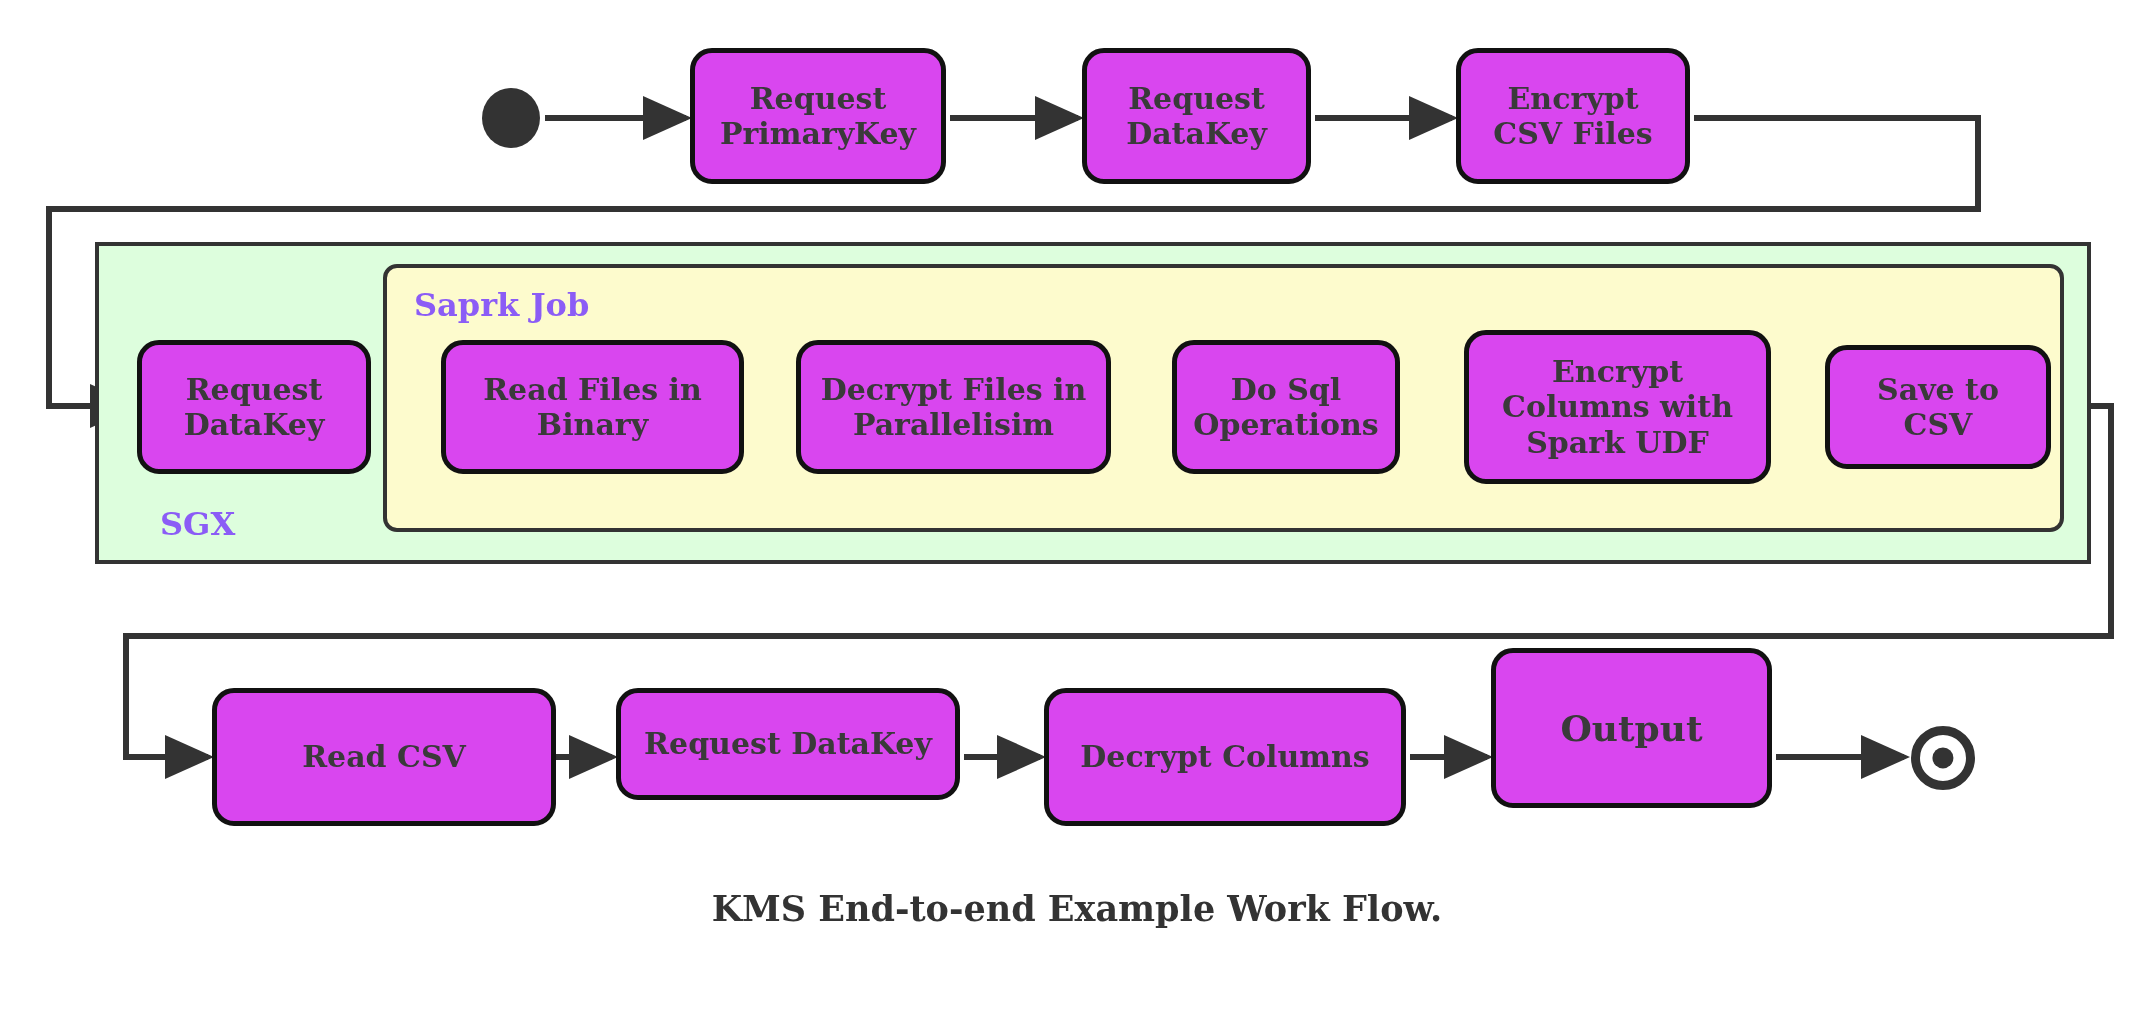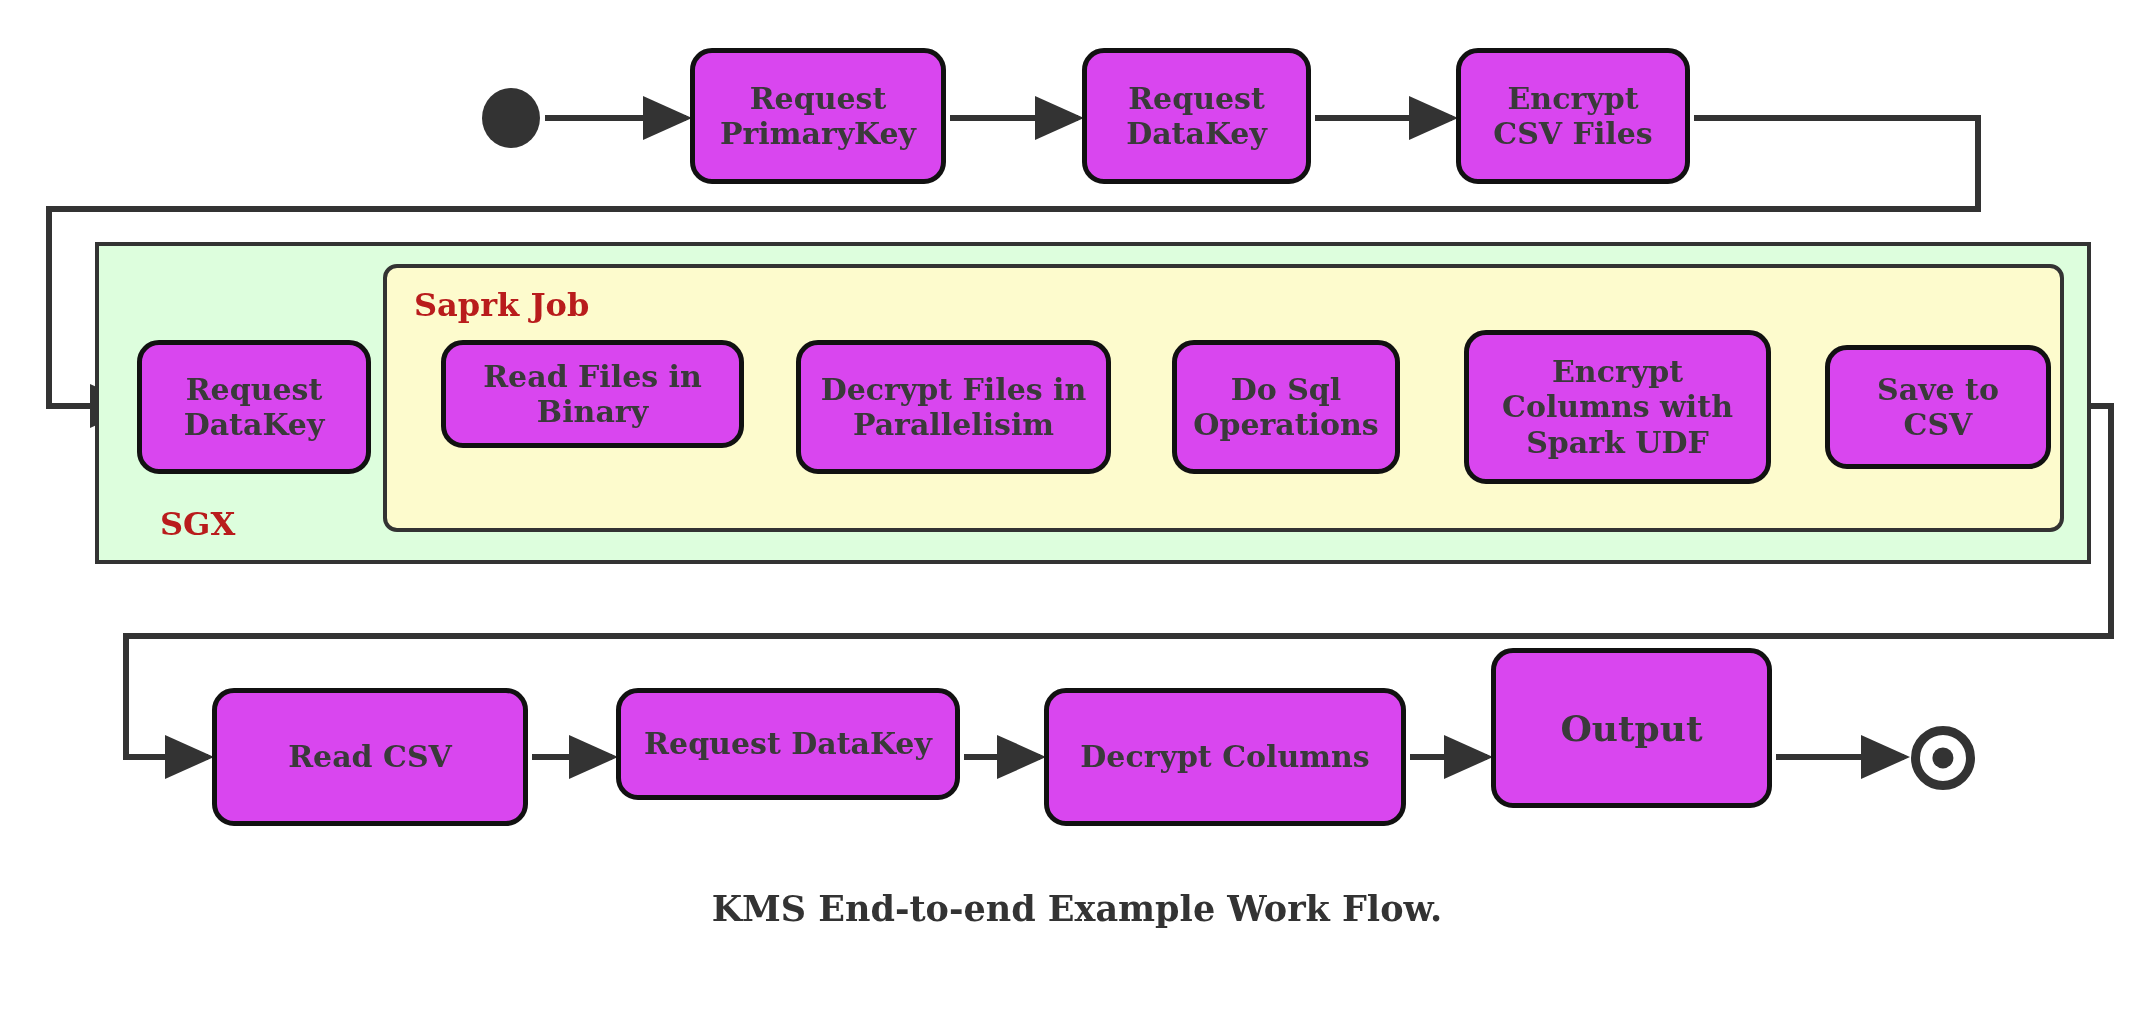--- a/index.html
+++ b/index.html
@@ -12,21 +12,21 @@
 
   
   .group{position:absolute;box-sizing:border-box;}
   .group-sgx{
     background:#ddfedd;border:4px solid #333333;
   }
   .group-spark{
     background:#fdfbcd;border:4px solid #333333;border-radius:14px;
   }
   .group-label{
-    position:absolute;font-weight:bold;color:#b91c1c;
+    position:absolute;font-weight:bold;color:#8b5cf6;
     font-family:"DejaVu Serif","Liberation Serif",serif;
     white-space:nowrap;
   }
 
   
   .node{
     position:absolute;box-sizing:border-box;
     background:#d946ef;
     border:5px solid #111111;
     border-radius:22px;
@@ -136,21 +136,21 @@
   <div class="group group-spark" style="left:383px;top:264px;width:1681px;height:268px;"></div>
   <div class="group-label" style="left:414px;top:286px;font-size:32px;">Saprk Job</div>
 
   <div class="node" style="left:137px;top:340px;width:234px;height:134px;font-size:30px;">
     <span>
       <span>Request</span>
       <span>DataKey</span>
     </span>
   </div>
 
-  <div class="node" style="left:441px;top:340px;width:303px;height:108px;font-size:30px;">
+  <div class="node" style="left:441px;top:340px;width:303px;height:134px;font-size:30px;">
     <span>
       <span>Read Files in</span>
       <span>Binary</span>
     </span>
   </div>
 
   <div class="node" style="left:796px;top:340px;width:315px;height:134px;font-size:30px;">
     <span>
       <span>Decrypt Files in</span>
       <span>Parallelisim</span>
@@ -171,21 +171,21 @@
       <span>Spark UDF</span>
     </span>
   </div>
 
   <div class="node" style="left:1825px;top:345px;width:226px;height:124px;font-size:30px;">
     <span>
       <span>Save to CSV</span>
     </span>
   </div>
 
-  <div class="node" style="left:212px;top:688px;width:316px;height:138px;font-size:30px;">
+  <div class="node" style="left:212px;top:688px;width:344px;height:138px;font-size:30px;">
     <span>
       <span>Read CSV</span>
     </span>
   </div>
 
   <div class="node" style="left:616px;top:688px;width:344px;height:112px;font-size:30px;">
     <span>
       <span>Request DataKey</span>
     </span>
   </div>

